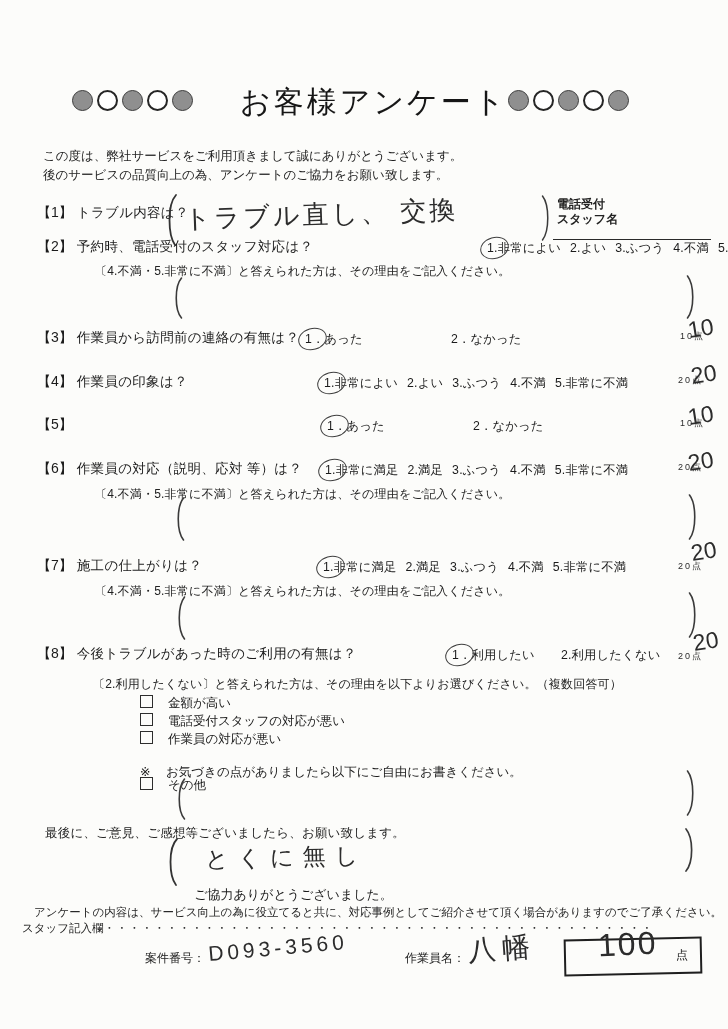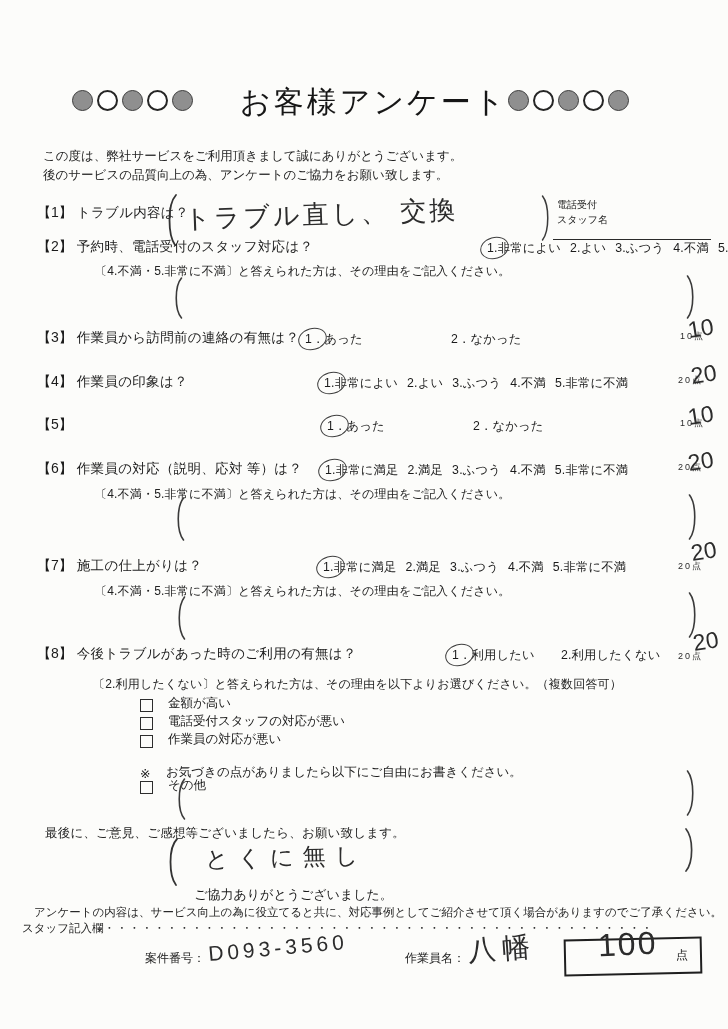--- a/index.html
+++ b/index.html
@@ -25,25 +25,25 @@
   .opts .gapwide{margin-right:88px;}
   .note{font-size:12px;font-weight:500;letter-spacing:.2px;color:#222;}
   .score{font-size:9px;letter-spacing:2px;color:#2a2a2a;margin-left:15px;}
   .hand{color:#2c2c2c;}
   .hand-score{font-size:23px;transform:rotate(-9deg);}
   .circled{position:relative;}
   .circled::after{
     content:"";position:absolute;left:-7px;top:-3px;width:27px;height:20px;
     border:1.5px solid #3f3f3f;border-radius:50%;transform:rotate(-16deg);
   }
-  .cbrow{display:flex;align-items:flex-end;font-size:12.5px;font-weight:500;}
+  .cbrow{display:flex;align-items:flex-start;font-size:12.5px;font-weight:500;}
   .cb{width:11px;height:11px;border:1.5px solid #2d2d2d;margin-right:15px;flex:none;}
   .freemark{width:14px;margin-right:12px;font-size:12.5px;}
   .underline{border-bottom:1.2px solid #2a2a2a;height:1px;}
-  .staffbox{font-size:10px;line-height:15px;color:#222;font-weight:400;}
+  .staffbox{font-size:12px;line-height:15px;color:#222;font-weight:700;}
   .footer-small{font-size:11.5px;font-weight:400;color:#1e1e1e;}
   .scorebox{border:2px solid #1f1f1f;transform:rotate(-1.2deg);background:transparent;}
   svg.paren{overflow:visible;}
 </style>
 </head>
 <body>
 
 <div class="page">
 
   <div class="abs circles" style="left:72px;top:90px">

